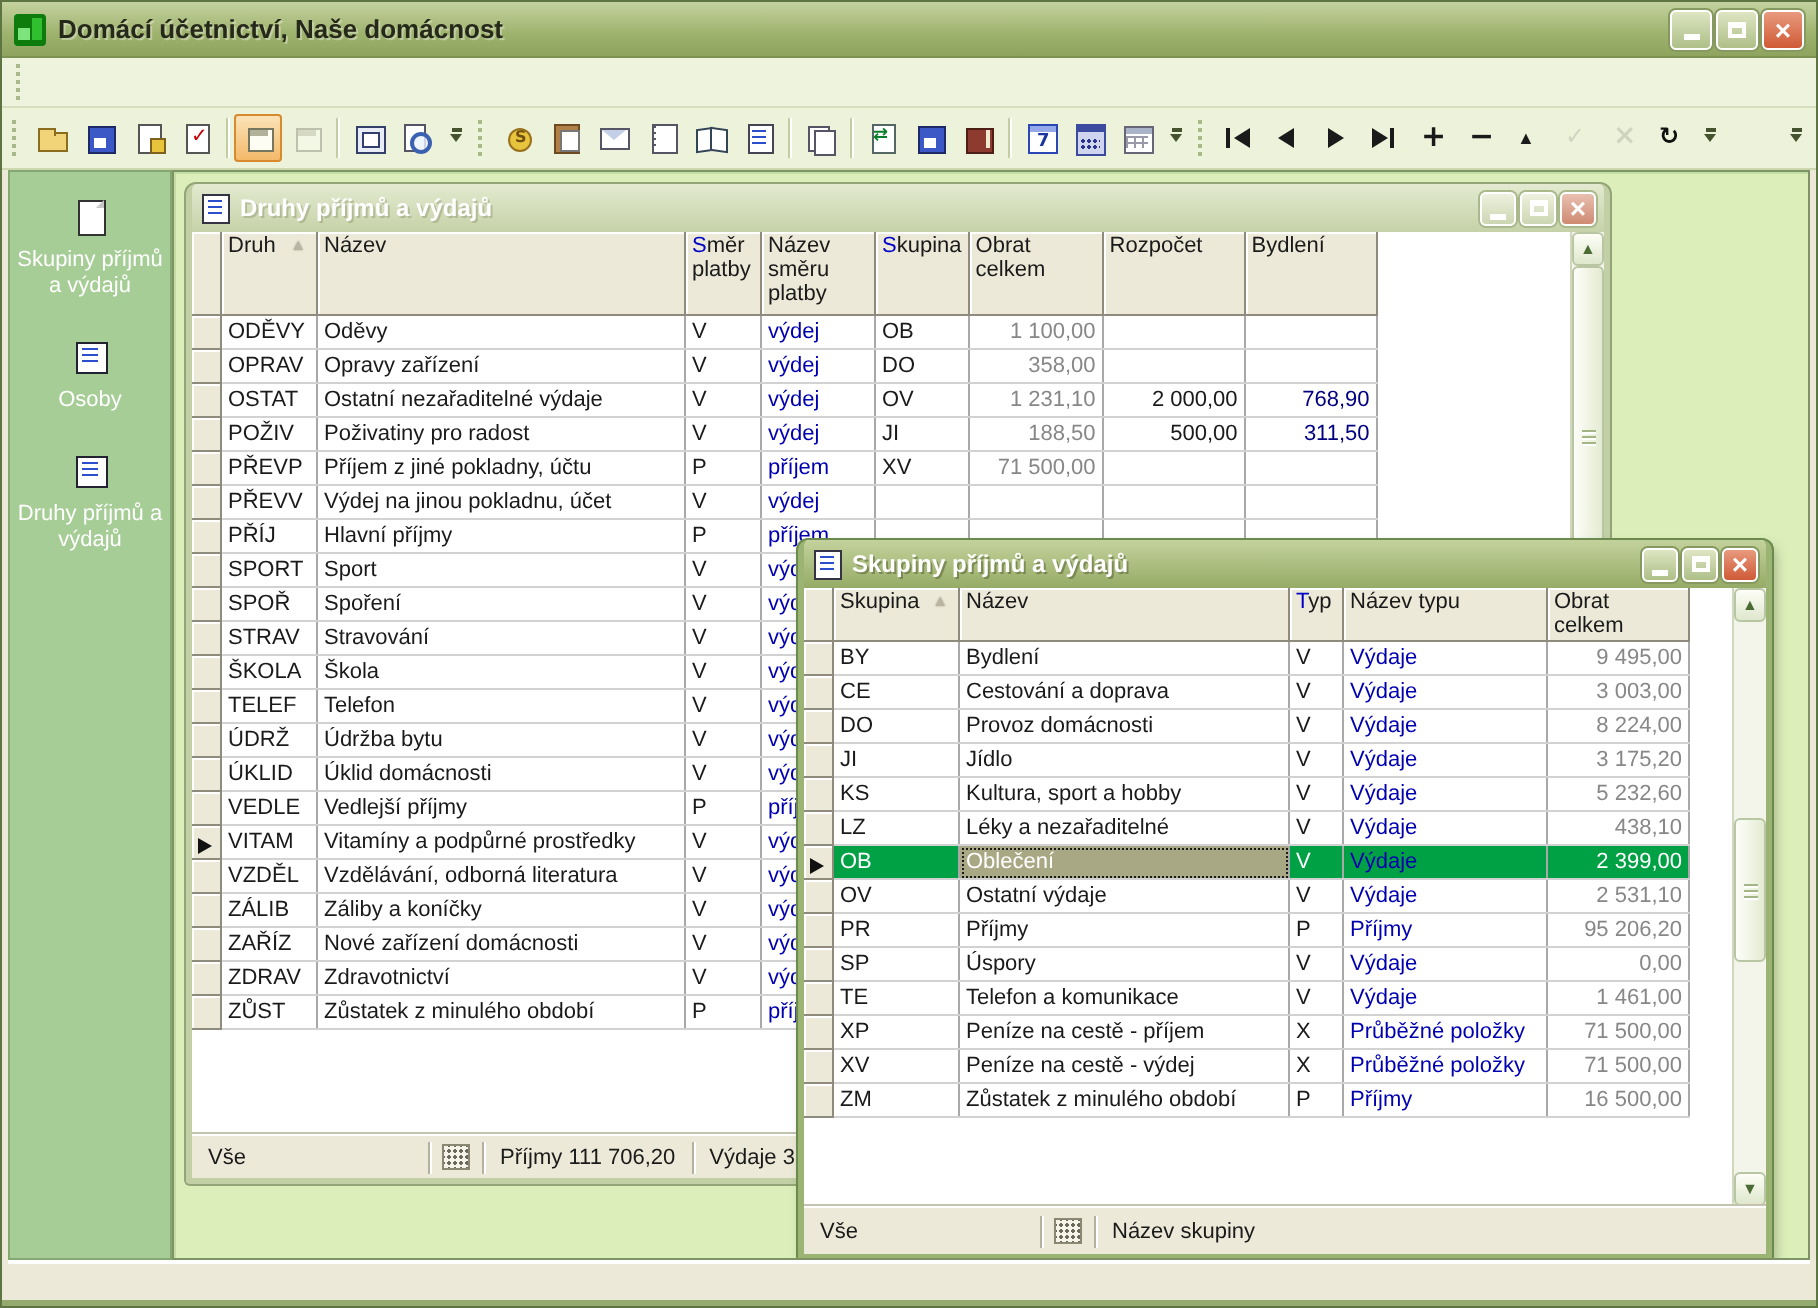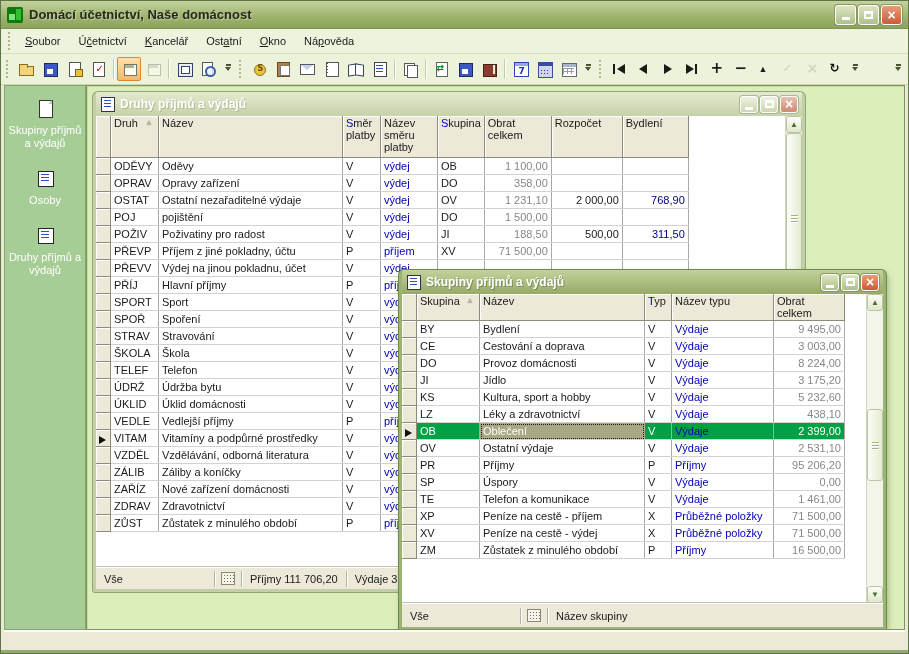--- a/index.html
+++ b/index.html
@@ -201,28 +201,20 @@
           <span class="maxg"></span>
         </span>
       <span class="wb close">
           <span>×</span>
         </span>
     </span>
   </div>
 
   <div class="menubar">
     <span class="grip"></span>
-    <span id="menu-items" style="display:flex">
-        <span class="mitem"><u>S</u>oubor</span>
-        <span class="mitem">Ú<u>č</u>etnictví</span>
-        <span class="mitem"><u>K</u>ancelář</span>
-        <span class="mitem">Ost<u>a</u>tní</span>
-        <span class="mitem"><u>O</u>kno</span>
-        <span class="mitem">Ná<u>p</u>ověda</span>
-      </span>
   </div>
 
   <div class="toolbar" id="toolbar">
       <span class="tgroup">
         <span class="grip"></span>
         <span class="tbtn">
           <span class="ic ic-open"></span>
         </span>
         <span class="tbtn">
           <span class="ic ic-save"></span>
@@ -433,31 +425,20 @@
                   <td class="">Ostatní nezařaditelné výdaje</td>
                   <td class="">V</td>
                   <td class="blue">výdej</td>
                   <td class="">OV</td>
                   <td class="num gray">1 231,10</td>
                   <td class="num">2 000,00</td>
                   <td class="num navy">768,90</td>
                 </tr>
                 <tr>
                   <td class="ind"></td>
-                  <td class="">POJ</td>
-                  <td class="">pojištění</td>
-                  <td class="">V</td>
-                  <td class="blue">výdej</td>
-                  <td class="">DO</td>
-                  <td class="num gray">1 500,00</td>
-                  <td class="num"></td>
-                  <td class="num navy"></td>
-                </tr>
-                <tr>
-                  <td class="ind"></td>
                   <td class="">POŽIV</td>
                   <td class="">Poživatiny pro radost</td>
                   <td class="">V</td>
                   <td class="blue">výdej</td>
                   <td class="">JI</td>
                   <td class="num gray">188,50</td>
                   <td class="num">500,00</td>
                   <td class="num navy">311,50</td>
                 </tr>
                 <tr>
@@ -748,21 +729,21 @@
                   <td class="ind"></td>
                   <td class="">KS</td>
                   <td class="">Kultura, sport a hobby</td>
                   <td class="">V</td>
                   <td class="blue">Výdaje</td>
                   <td class="num gray">5 232,60</td>
                 </tr>
                 <tr>
                   <td class="ind"></td>
                   <td class="">LZ</td>
-                  <td class="">Léky a zdravotnictví</td>
+                  <td class="">Léky a nezařaditelné</td>
                   <td class="">V</td>
                   <td class="blue">Výdaje</td>
                   <td class="num gray">438,10</td>
                 </tr>
                 <tr class="selrow">
                   <td class="ind">
                     <span class="mark" style="display: block;"></span>
                   </td>
                   <td class="">OB</td>
                   <td class="focuscell">Oblečení</td>

